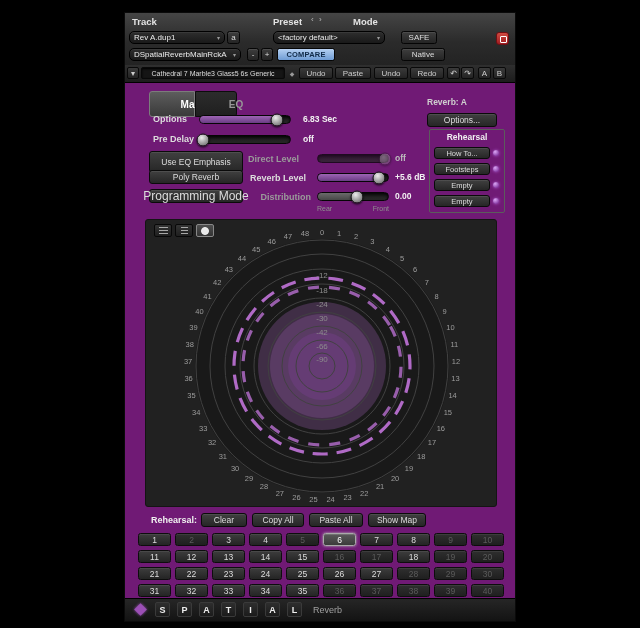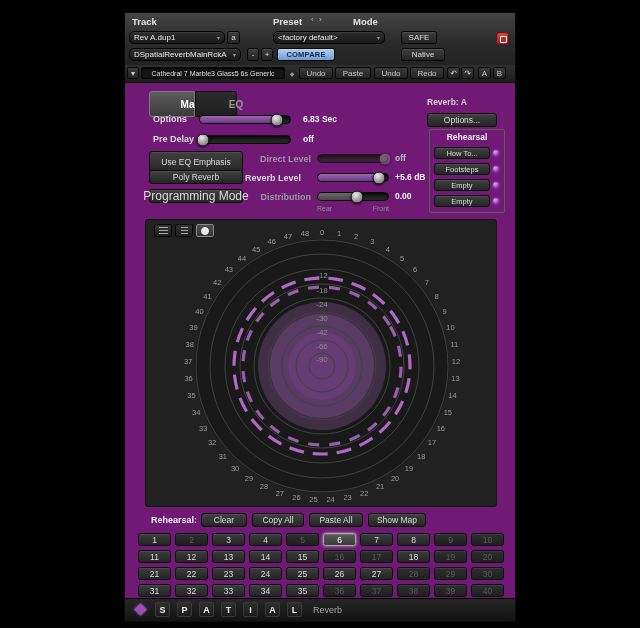--- a/index.html
+++ b/index.html
@@ -153,28 +153,28 @@
           <div class="led"></div>
         </div>
         <div class="reh-row">
           <div class="key reh-btn">Empty</div>
           <div class="led"></div>
         </div>
       </div>
   </div>
 
   <div class="key" style="left:24px;top:138px;width:94px;height:22px">Use EQ Emphasis</div>
-  <div class="label" style="left:120px;top:141px;width:66px;text-align:right;color:#9a9a9a">Direct Level</div>
+  <div class="label" style="left:108px;top:141px;width:66px;text-align:right;color:#9a9a9a">Direct Level</div>
   <div class="slider disabled" style="left:192px;top:141px;width:72px">
       <div class="knob" style="left: 96%;"></div>
     </div>
   <div class="value" style="left:270px;top:140px;color:#bdbdbd">off</div>
 
   <div class="key" style="left:24px;top:157px;width:94px;height:14px">Poly Reverb</div>
-  <div class="label" style="left:120px;top:160px;width:66px;text-align:left">Reverb Level</div>
+  <div class="label" style="left:120px;top:160px;width:66px;text-align:center">Reverb Level</div>
   <div class="slider" style="left:192px;top:160px;width:72px">
       <div class="fill" style="width: 87%;"></div>
       <div class="knob" style="left: 87%;"></div>
     </div>
   <div class="value" style="left:270px;top:159px">+5.6 dB</div>
 
   <div class="key" style="left:24px;top:176px;width:94px;height:14px;font-size:12px">Programming Mode</div>
   <div class="label" style="left:120px;top:179px;width:66px;text-align:right;color:#9a9a9a">Distribution</div>
   <div class="slider gray" style="left:192px;top:179px;width:72px">
       <div class="fill" style="width: 55%;"></div>

